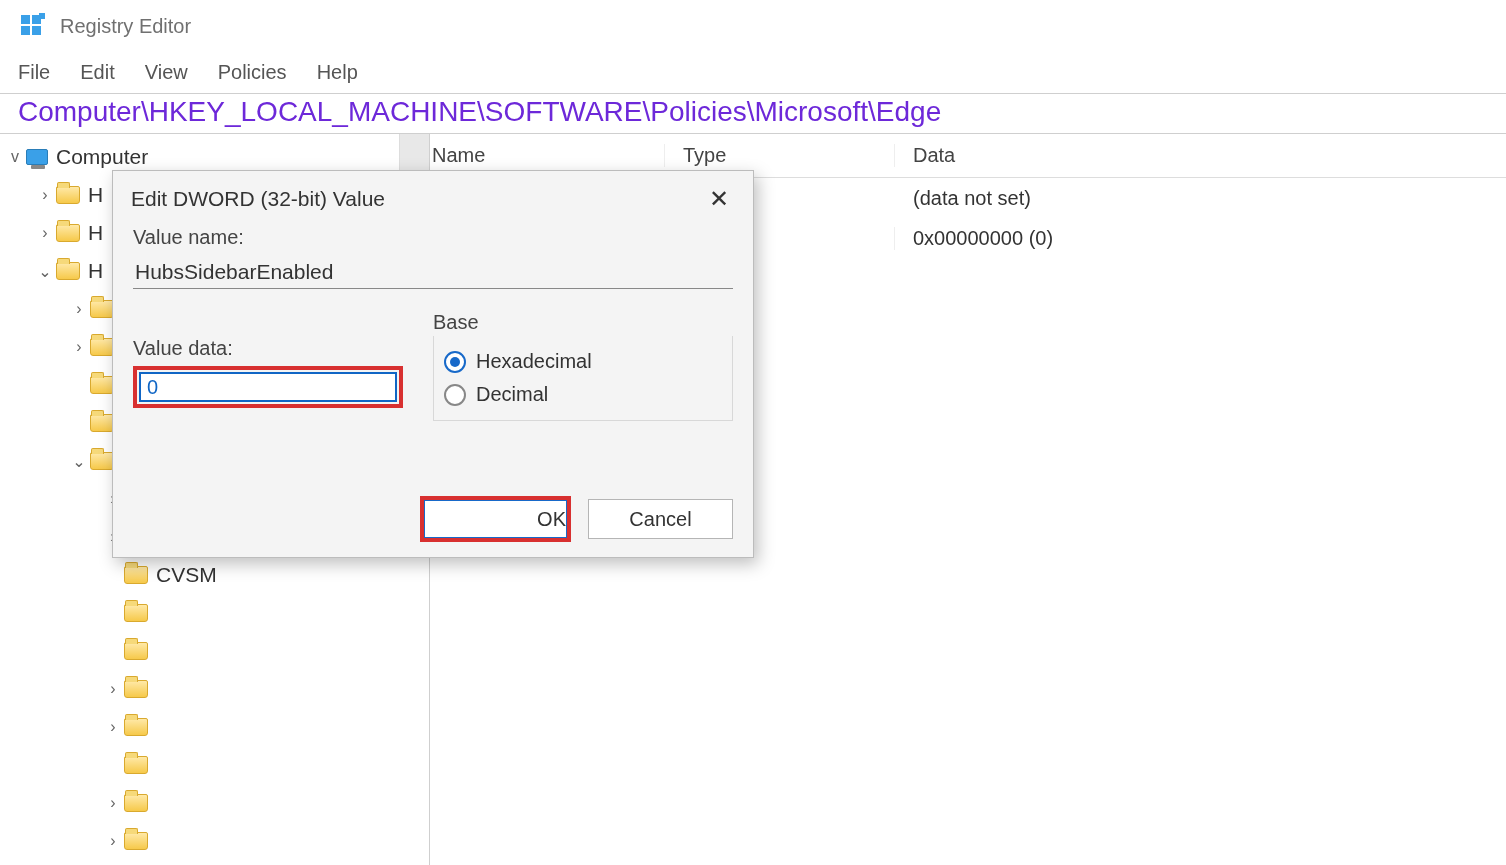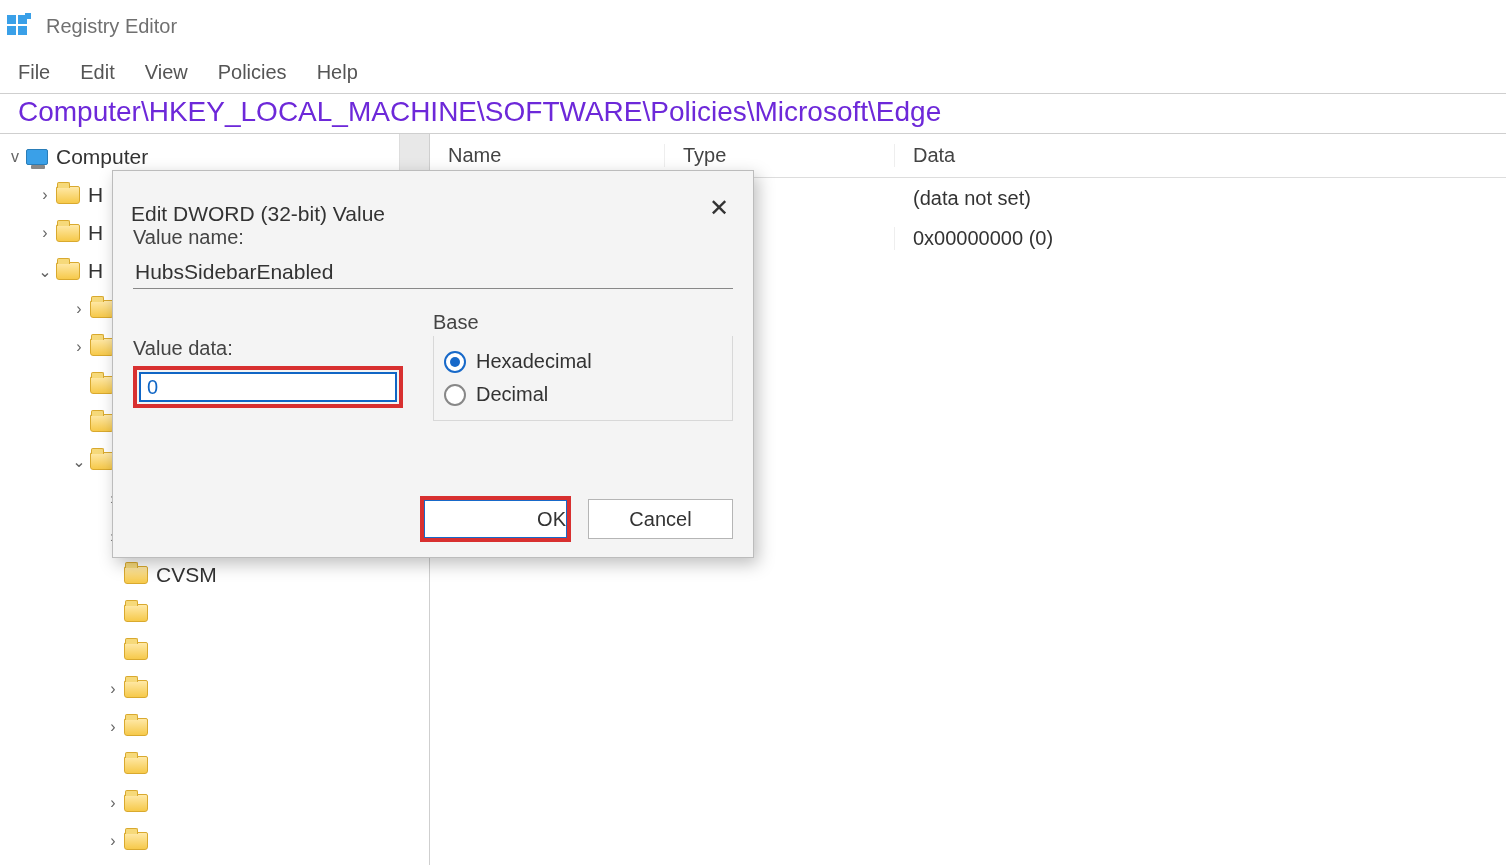--- a/index.html
+++ b/index.html
@@ -12,21 +12,21 @@
     background: #ffffff;
     overflow: hidden;
     position: relative;
   }
 
   
   .title-bar {
     display: flex;
     align-items: center;
     height: 52px;
-    padding-left: 4px;
+    padding-left: 18px;
     gap: 14px;
     background: #ffffff;
   }
   .title-bar .app-title { color:#707070; font-size:20px; }
   .regedit-icon {
     width: 28px; height: 28px;
     display:inline-block;
   }
 
   
@@ -141,21 +141,21 @@
     background:#fff;
   }
   .list-header {
     display:flex;
     height:44px;
     align-items:center;
     border-bottom:1px solid #ddd;
     font-size:20px;
     color:#444;
   }
-  .col-name   { width:235px; padding-left:18px; border-right:1px solid #eee; }
+  .col-name   { width:235px; padding-left:2px; border-right:1px solid #eee; }
   .col-type   { width:230px; padding-left:18px; border-right:1px solid #eee; }
   .col-data   { flex:1; padding-left:18px; }
   .list-row {
     display:flex;
     height:40px;
     align-items:center;
     font-size:20px;
     color:#333;
   }
 
@@ -165,21 +165,21 @@
     left:112px; top:170px;
     width:642px; height:388px;
     background:#f4f4f4;
     border:1px solid #bcbcbc;
     box-shadow: 4px 6px 16px rgba(0,0,0,0.25);
     z-index:10;
   }
   .dialog-titlebar {
     height:55px;
     display:flex;
-    align-items:flex-end;
+    align-items:center;
     justify-content:space-between;
     padding:0 16px 0 18px;
     font-size:21px;
     color:#333;
   }
   .close-x {
     font-size:24px;
     color:#333;
     cursor:default;
     width:36px; height:36px;

